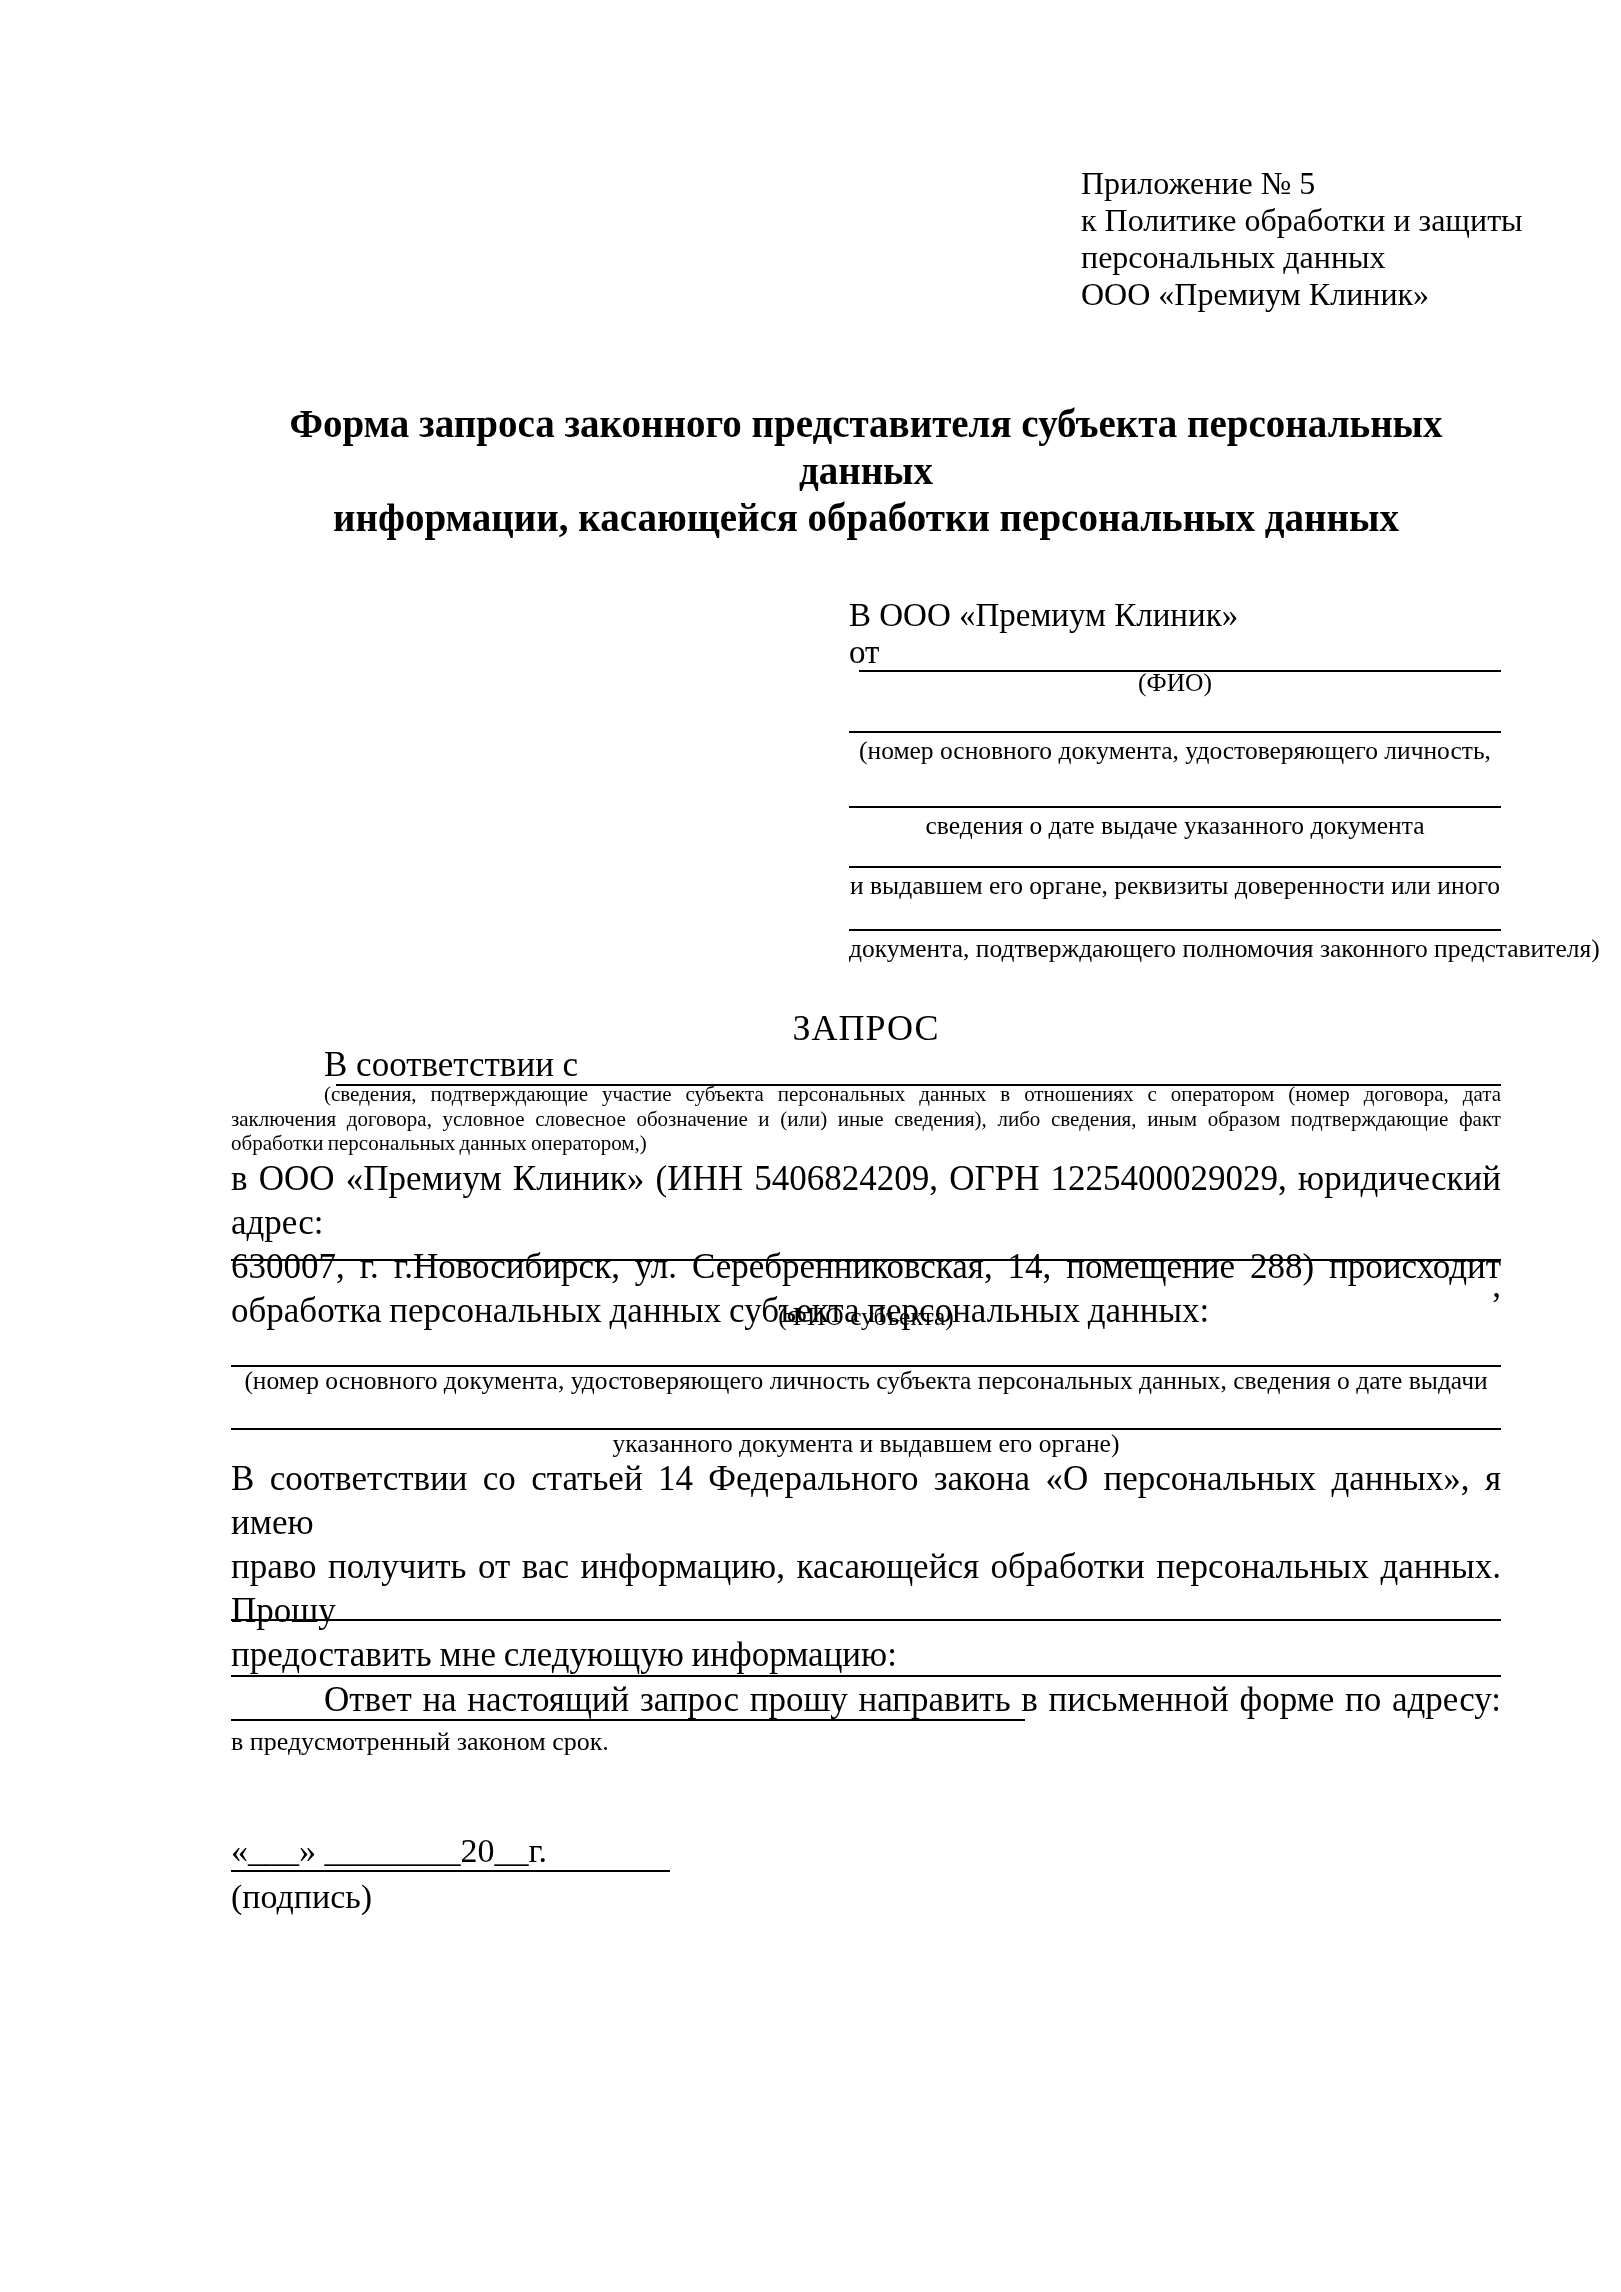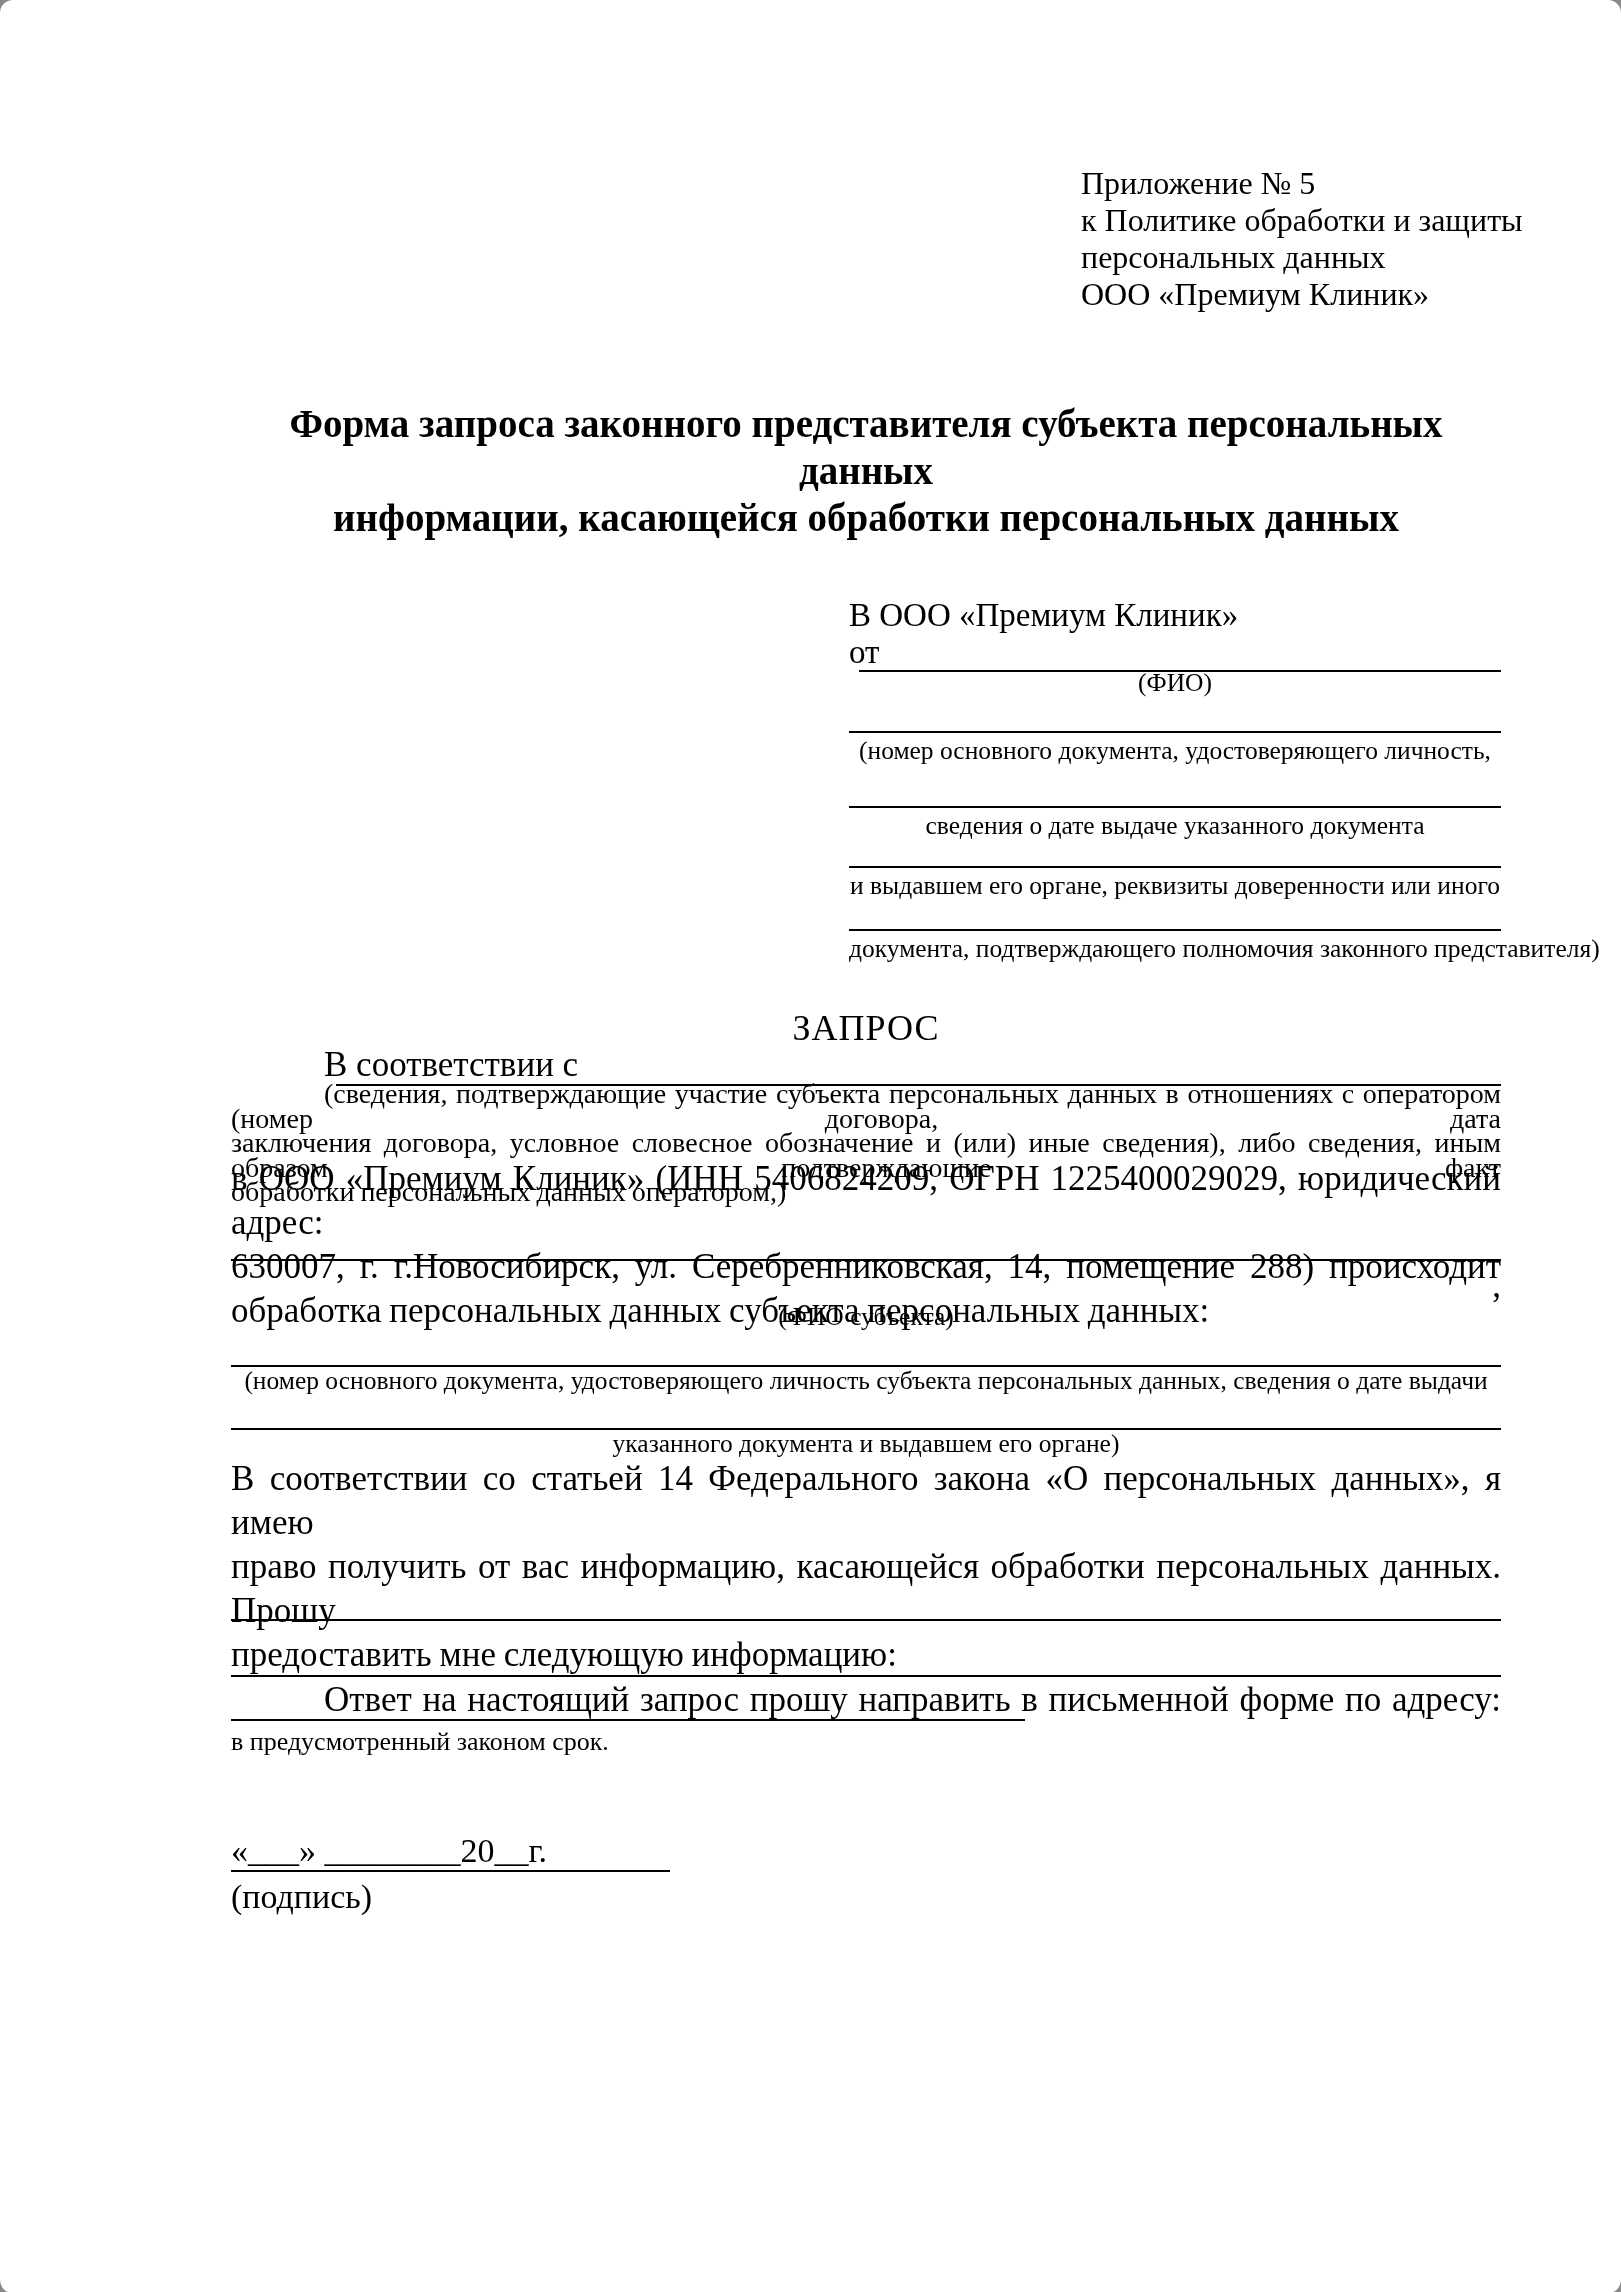--- a/index.html
+++ b/index.html
@@ -4,21 +4,20 @@
 <style>
   html,body { margin:0; padding:0; background:#888; }
   .page {
     position:relative;
     width:1621px; height:2293px;
     margin:0 auto;
     background:#ffffff;
     font-family:"Liberation Serif","DejaVu Serif",serif;
     color:#000;
     overflow:hidden;
-    border-radius:13px;
   }
   .abs { position:absolute; }
 
   
   .appendix { left:1081px; top:165px; font-size:32px; line-height:37px; }
 
   
   .doc-title {
     left:231px; width:1270px; top:400px;
     font-size:39px; line-height:47px; font-weight:bold; text-align:center;
@@ -40,21 +39,21 @@
   .rep-group .cap { margin-top:6.9px; }
 
   .zapros { left:231px; width:1270px; top:1008px; font-size:36px; line-height:41px; text-align:center; letter-spacing:1px; }
 
   
   .basis-row { left:231px; right:120px; top:1045px; height:39px; font-size:35px; line-height:39px; padding-left:93px; }
   .basis-row .blank { flex:1; margin-left:11.8px; margin-bottom:5.9px; }
 
   .basis-cap {
     left:231px; right:120px; top:1082px;
-    font-size:28px; line-height:24.5px; word-spacing:-1px;
+    font-size:21px; line-height:24.5px; word-spacing:-1px;
     text-align:justify;
   }
   .basis-cap .jline { text-align:justify; text-align-last:justify; }
   .basis-cap .indent { text-indent:93px; }
   .basis-cap .jlast { text-align-last:left; }
 
   .body-par { left:231px; right:120px; font-size:35px; line-height:44px; word-spacing:-1px; }
   .body-par .jline { text-align:justify; text-align-last:justify; }
   .body-par .jlast { text-align-last:left; }
   .op-par { top:1157px; }

